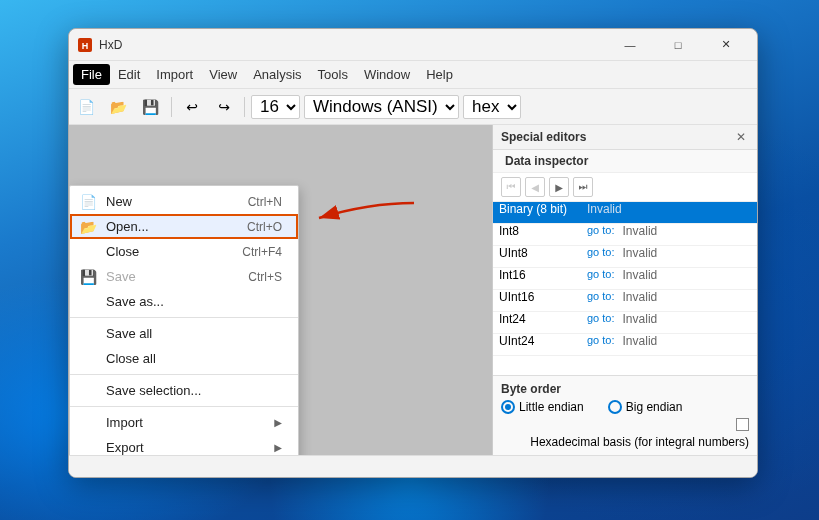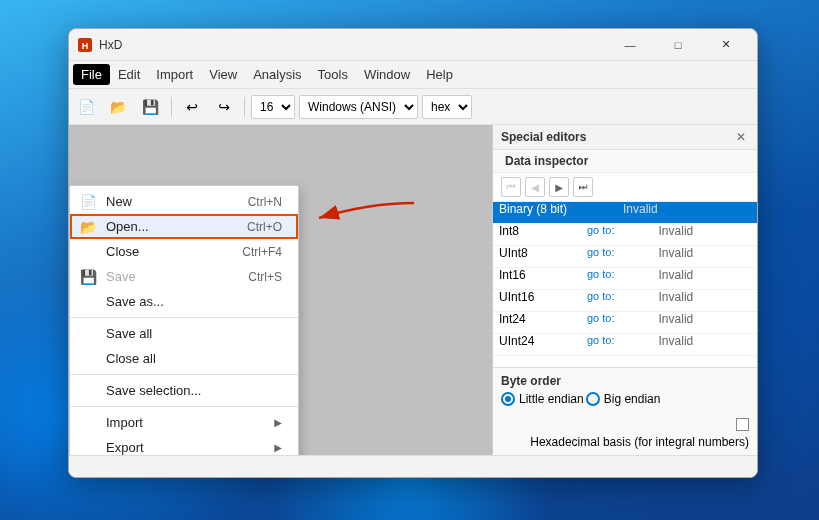--- a/index.html
+++ b/index.html
@@ -132,21 +132,21 @@
       width: 1px;
       height: 20px;
       background: #ccc;
       margin: 0 2px;
     }
     .toolbar-select {
       height: 24px;
       border: 1px solid #ccc;
       background: white;
       padding: 0 4px;
-      font-size: 12px;
+      font-size: 17px;
       border-radius: 2px;
       cursor: pointer;
     }
 
     
     .content-area {
       flex: 1;
       display: flex;
       overflow: hidden;
     }
@@ -240,39 +240,38 @@
     .data-goto {
       color: #0078d4;
       padding: 0 4px;
       cursor: pointer;
       font-size: 11px;
     }
     .data-value {
       flex: 1;
       padding: 0 4px;
       color: #666;
-      margin-left: 36px;
     }
     .data-row.selected .data-value { color: #cde; }
     .se-footer {
       padding: 6px 8px;
       border-top: 1px solid #ddd;
       background: #f9f9f9;
     }
     .byte-order-title {
       font-size: 12px;
       font-weight: 600;
       color: #333;
       margin-bottom: 4px;
     }
     .radio-group {
       display: flex;
-      gap: 2px;
+      gap: 24px;
       align-items: flex-start;
-      margin-bottom: 12px;
+      margin-bottom: 4px;
     }
     .radio-label {
       display: flex;
       align-items: center;
       gap: 4px;
       font-size: 12px;
       cursor: pointer;
     }
     .radio-dot {
       width: 14px;

